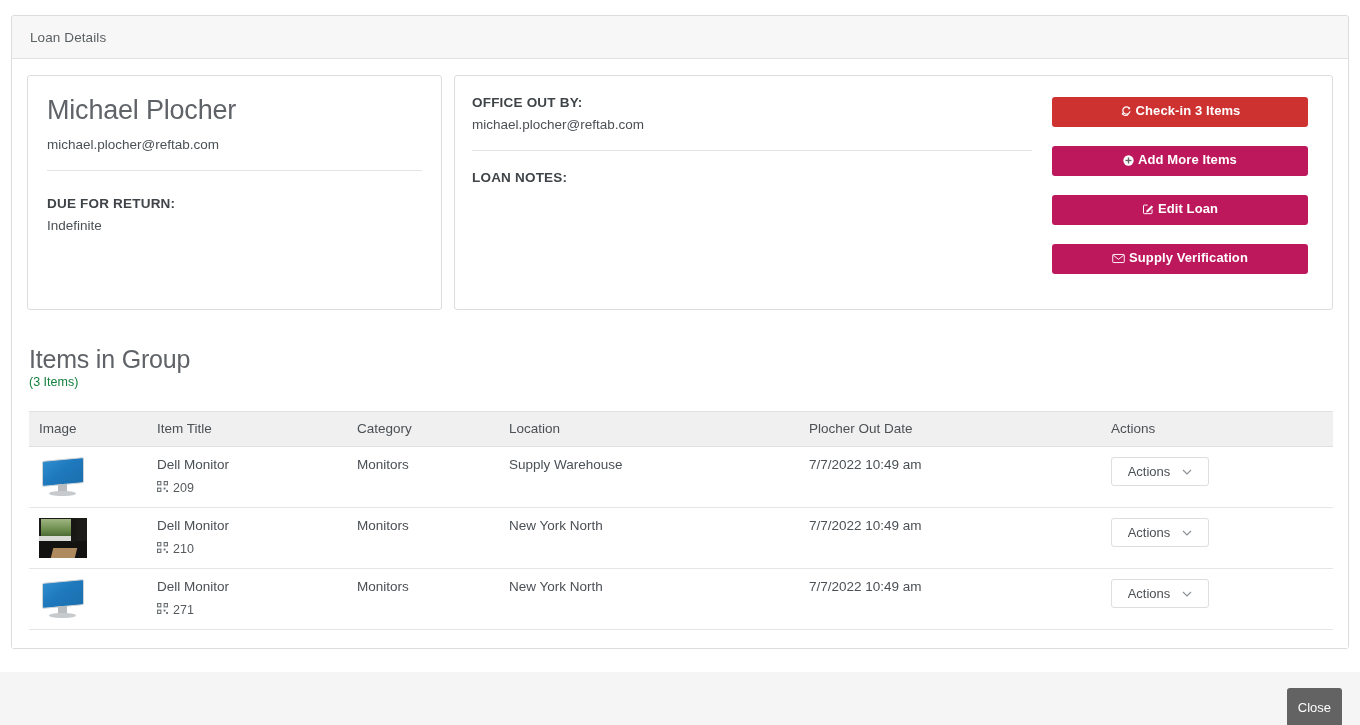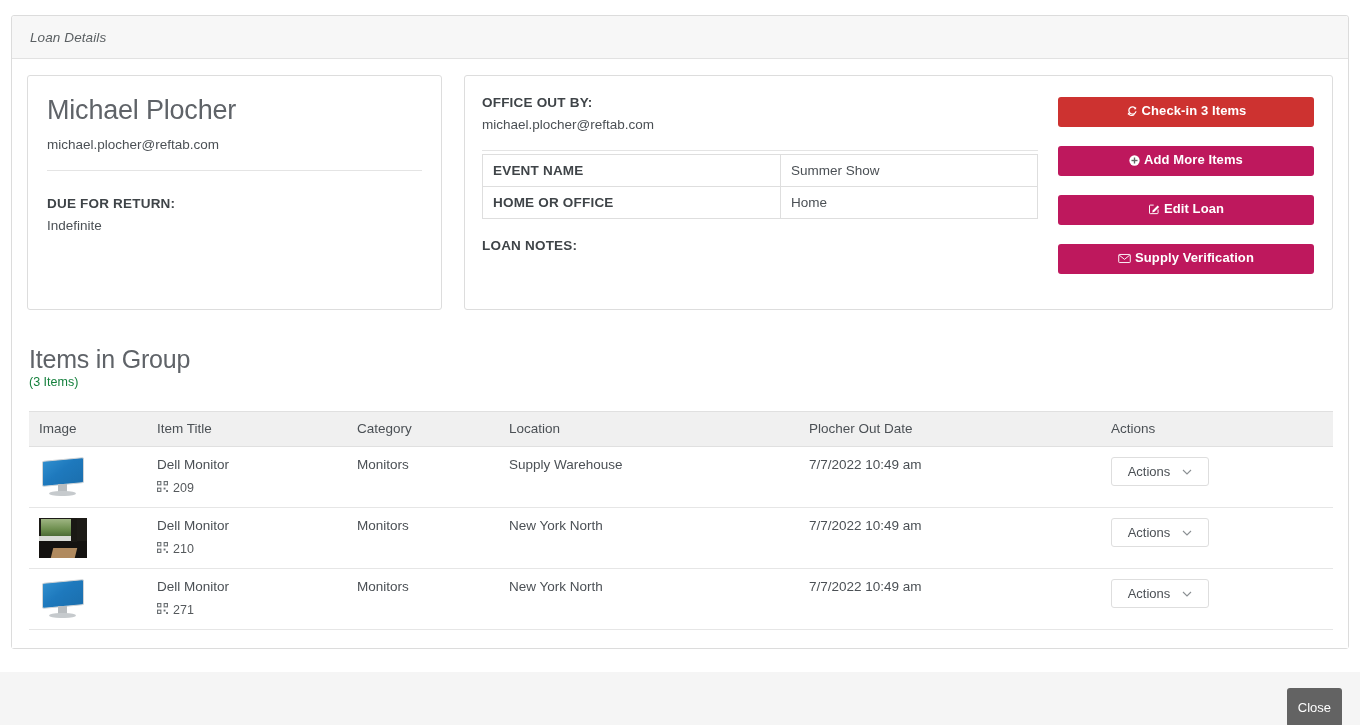--- a/index.html
+++ b/index.html
@@ -32,32 +32,31 @@
     border-bottom: 1px solid #e2e2e2;
     display: flex;
     align-items: center;
     padding: 0 18px;
     border-radius: 3px 3px 0 0;
   }
   .modal-title {
     font-size: 13.5px;
     color: #5a5f62;
     letter-spacing: .1px;
-    font-style: italic;
   }
 
   
   .modal-body {
     padding: 16px 15px 18px 15px;
     background: #fff;
   }
 
   .top-row {
     display: flex;
-    gap: 22px;
+    gap: 12px;
     align-items: flex-end;
     border-radius: 12px;
   }
 
   .card {
     border: 1px solid #dddddd;
     border-radius: 3px;
     background: #fff;
   }
 
@@ -340,32 +339,20 @@
         </div>
       </div>
 
       <div class="card detail-card">
 
         <div class="detail-left">
           <div class="label-strong">OFFICE OUT BY:</div>
           <div class="value-plain">michael.plocher@reftab.com</div>
           <hr class="hr">
 
-          <table class="kv-table">
-            <tbody>
-              <tr>
-                <td class="kv-key">EVENT NAME</td>
-                <td class="kv-val">Summer Show</td>
-              </tr>
-              <tr>
-                <td class="kv-key">HOME OR OFFICE</td>
-                <td class="kv-val">Home</td>
-              </tr>
-            </tbody>
-          </table>
 
           <div class="loan-notes">
             <div class="label-strong">LOAN NOTES:</div>
             <div class="value-plain"></div>
           </div>
         </div>
 
         <div class="detail-right">
 
           <button class="btn btn-danger">

